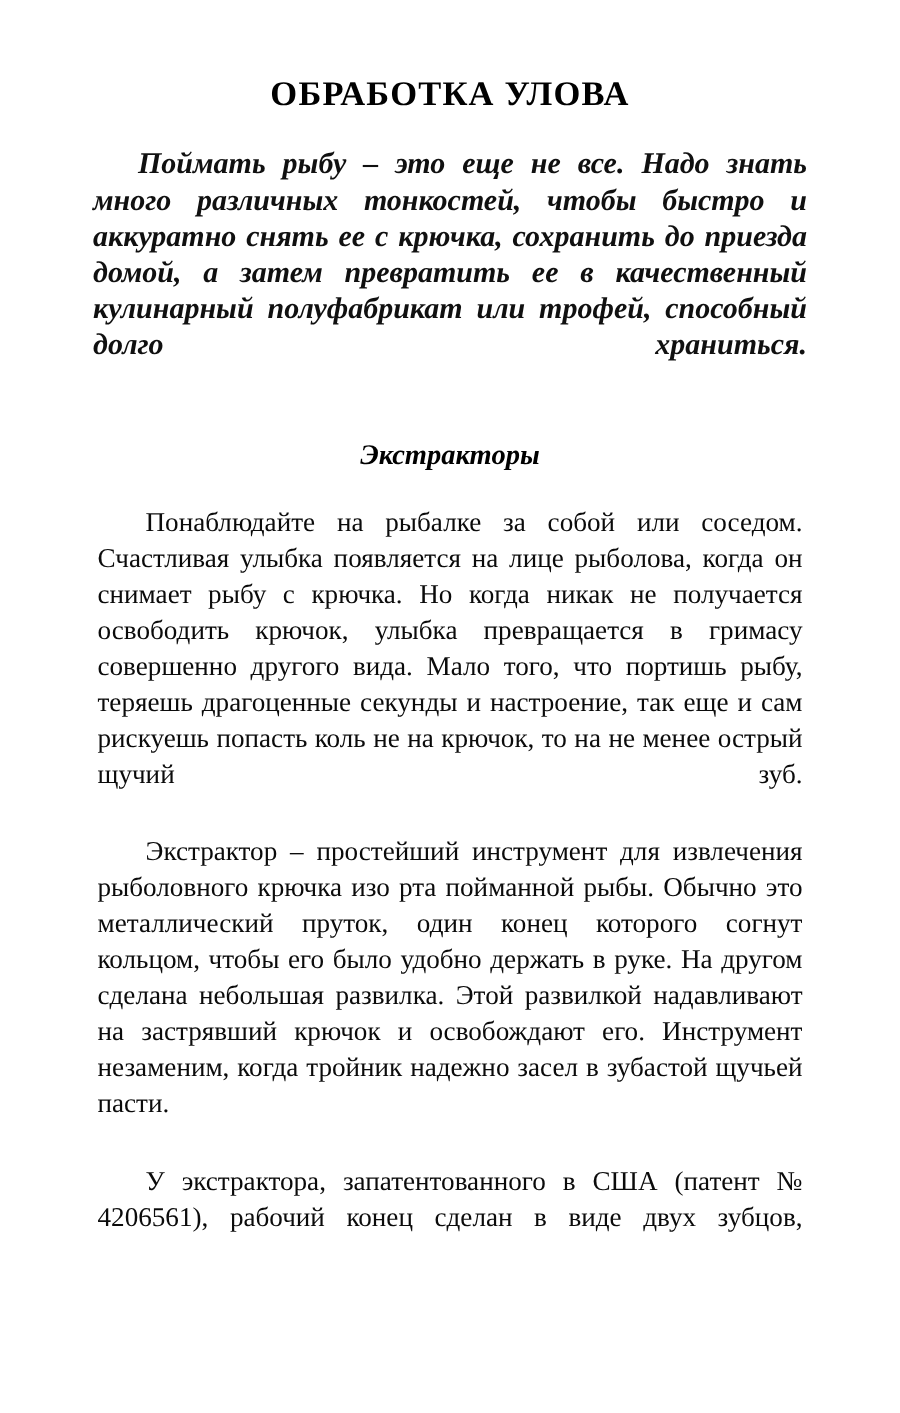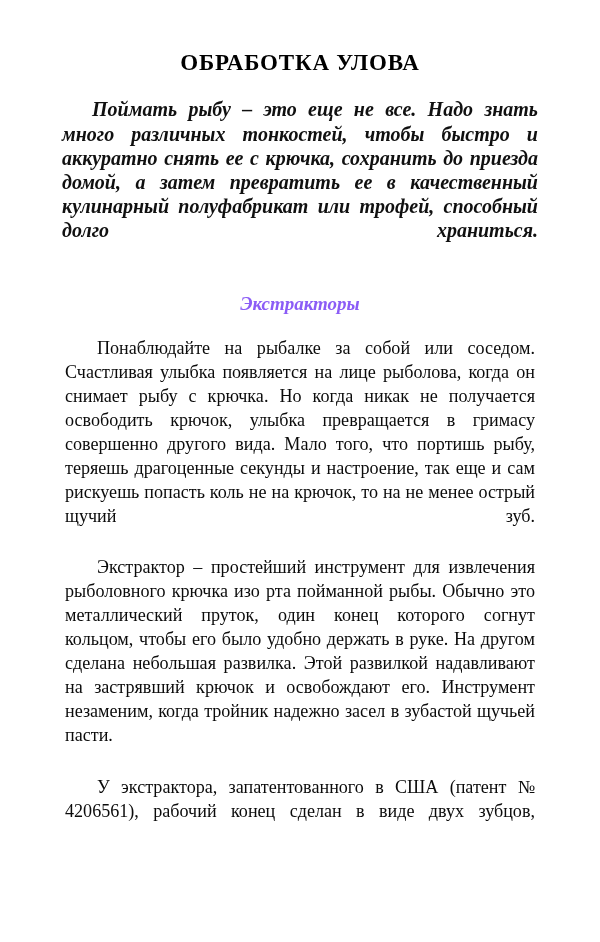--- a/index.html
+++ b/index.html
@@ -56,21 +56,21 @@
 
   
   .section-heading {
     margin: 0;
     padding-top: 26px;
     font-size: 19px;
     font-style: italic;
     font-weight: bold;
     text-align: center;
     line-height: 1.2;
-    color: #8b5cf6;
+    color: #000000;
   }
 
   
   .body-block {
     padding-top: 17px;
   }
 
   .body-par {
     margin: 3px;
     font-size: 18.1px;

